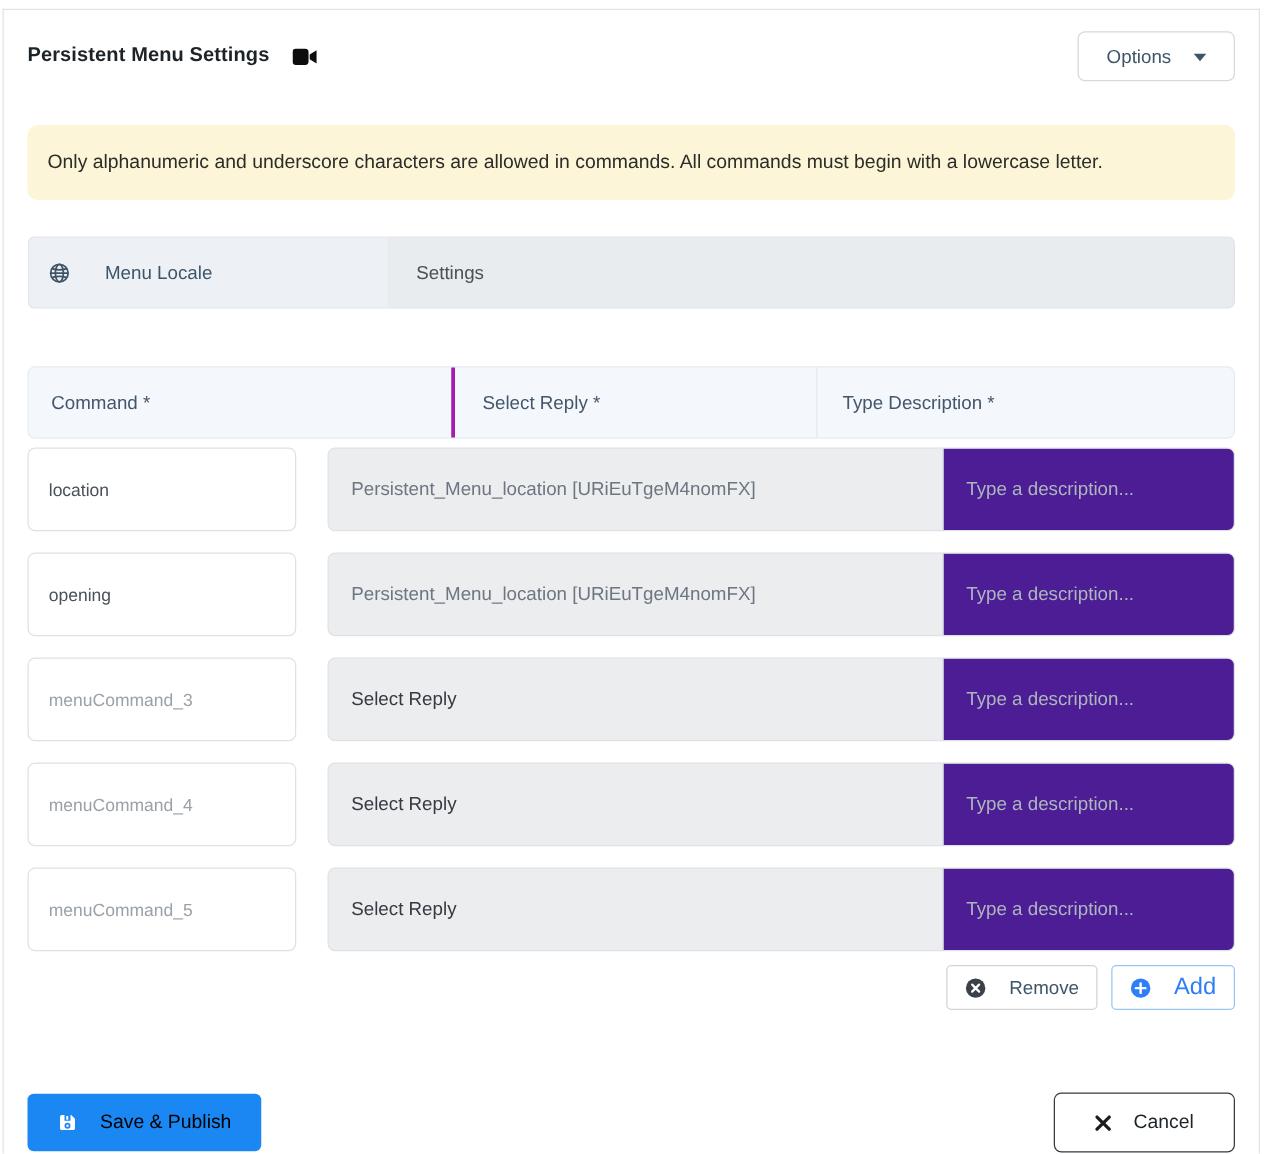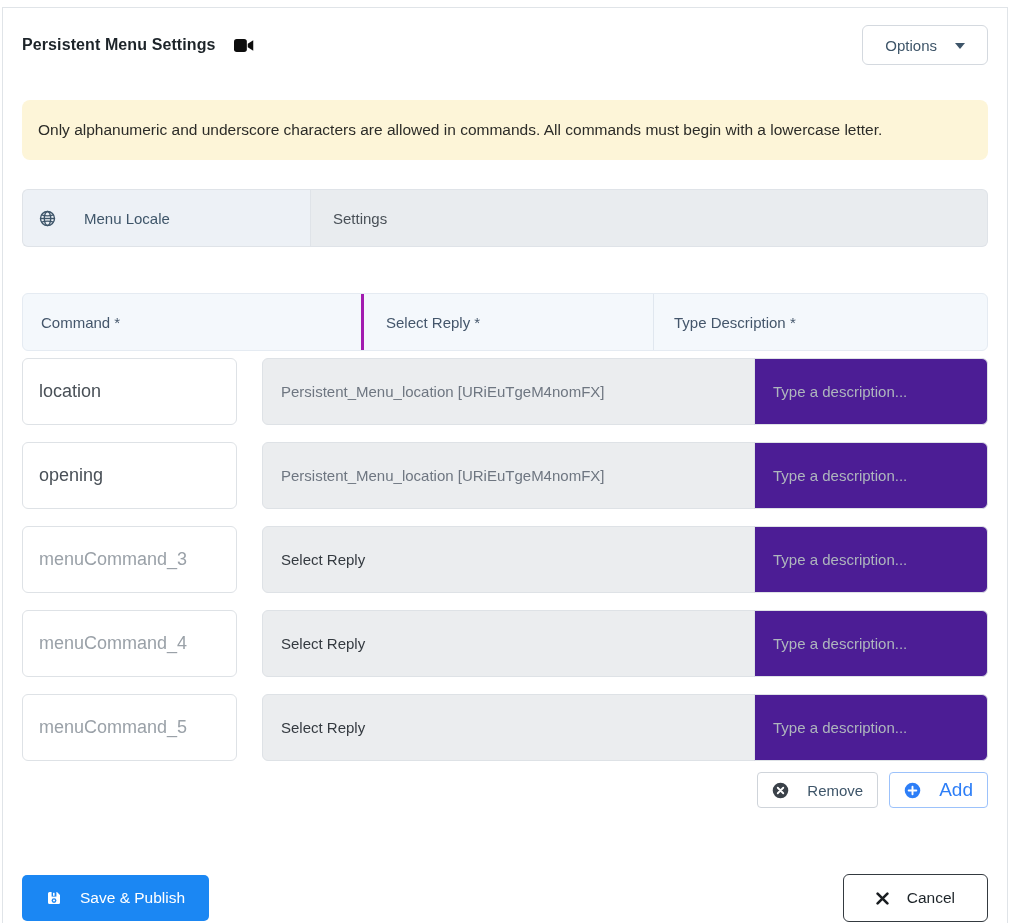--- a/index.html
+++ b/index.html
@@ -78,21 +78,21 @@
   .gh-command { width: 338px; padding-left: 18px; }
   .gh-reply   { width: 292px; padding-left: 22px; border-left: 3px solid #a21caf; text-align: right; }
   .gh-desc    { flex: 1;      padding-left: 20px; border-left: 1px solid #e0e7ef; }
 
   .cmd-row { margin-top: 17px; height: 67px; display: flex; }
   .cmd-row:first-child { margin-top: 7px; }
   .command-input {
     width: 215px; height: 100%;
     background: #fff; border: 1px solid #dee2e6; border-radius: 6px;
     display: flex; align-items: center; padding-left: 16px;
-    font-size: 18px; color: #495057;
+    font-size: 14px; color: #495057;
     margin-right: 25px;
   }
   .command-input.ph { color: #9aa1a8; }
   .reply-select {
     flex: 1; height: 100%;
     background: #ebedef; border: 1px solid #dee2e6;
     border-radius: 6px 0 0 6px;
     display: flex; align-items: center; padding-left: 18px;
     font-size: 15px; color: #343a40;
   }
@@ -119,21 +119,21 @@
     color: #2d7ef7; font-size: 19px;
   }
   
   .card-footer {
     margin-top: 66px;
     display: flex; align-items: center; justify-content: space-between;
   }
   .save-btn {
     height: 46px; padding: 0 24px;
     background: #1b87f3; border: none; border-radius: 5px;
-    color: #ffffff; font-size: 15.5px;
+    color: #000000; font-size: 15.5px;
   }
   .cancel-btn {
     height: 48px; padding: 0 32px;
     background: #fff; border: 1px solid #343a40; border-radius: 6px;
     color: #1d2429; font-size: 15.5px;
   }
   .icon { display: inline-flex; }
 </style>
 </head>
 <body>

